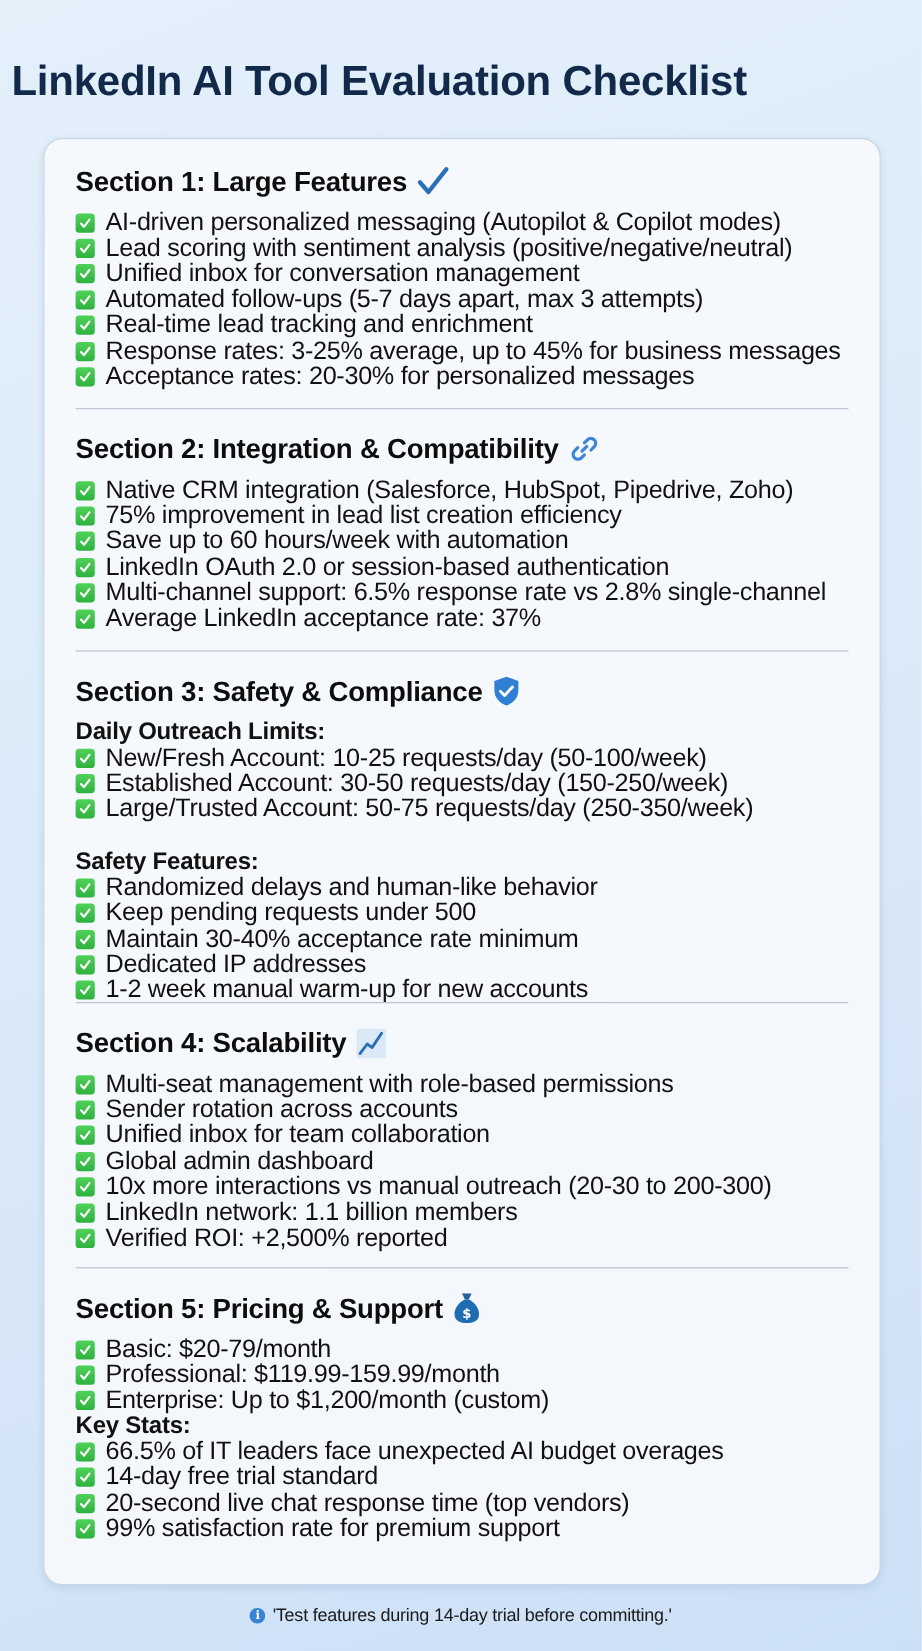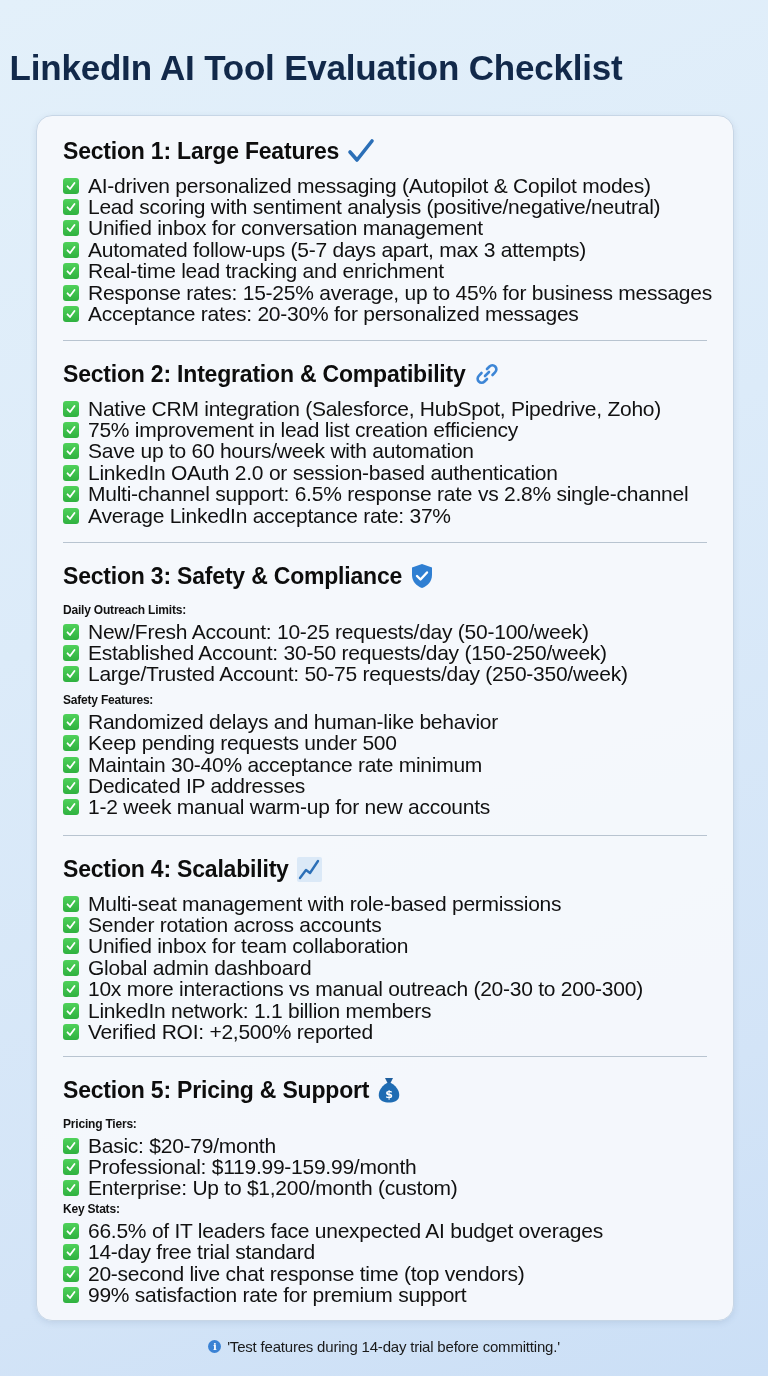--- a/index.html
+++ b/index.html
@@ -36,21 +36,21 @@
       color: #0d0d0d;
       height: 34px;
       line-height: 34px;
       display: flex;
       align-items: center;
       white-space: nowrap;
       letter-spacing: -0.2px;
     }
     .heading-icon { display: inline-flex; margin-left: 8px; align-items: center; }
     .sub-heading {
-      font-size: 12px;
+      font-size: 20px;
       font-weight: 700;
       color: #111;
       height: 21px;
       line-height: 21px;
       letter-spacing: -0.2px;
     }
     .item {
       display: flex;
       align-items: center;
       height: 21.4px;
@@ -147,21 +147,21 @@
             </svg>
           </span>
           <span>Real-time lead tracking and enrichment</span>
         </div>
       <div class="item">
           <span class="check">
             <svg width="12" height="12" viewBox="0 0 12 12">
               <path d="M2.5 6.3 L5 9 L9.5 3" fill="none" stroke="#fff" stroke-width="1.8" stroke-linecap="round" stroke-linejoin="round"></path>
             </svg>
           </span>
-          <span>Response rates: 15-25% average, up to 45% for business messages</span>
+          <span>Response rates: 3-25% average, up to 45% for business messages</span>
         </div>
       <div class="item">
           <span class="check">
             <svg width="12" height="12" viewBox="0 0 12 12">
               <path d="M2.5 6.3 L5 9 L9.5 3" fill="none" stroke="#fff" stroke-width="1.8" stroke-linecap="round" stroke-linejoin="round"></path>
             </svg>
           </span>
           <span>Acceptance rates: 20-30% for personalized messages</span>
         </div>
     </div>
@@ -266,21 +266,21 @@
         </div>
       <div class="item">
           <span class="check">
             <svg width="12" height="12" viewBox="0 0 12 12">
               <path d="M2.5 6.3 L5 9 L9.5 3" fill="none" stroke="#fff" stroke-width="1.8" stroke-linecap="round" stroke-linejoin="round"></path>
             </svg>
           </span>
           <span>Large/Trusted Account: 50-75 requests/day (250-350/week)</span>
         </div>
     </div>
-    <div style="margin-top:5px;">
+    <div style="margin-top:23px;">
       <div class="sub-heading">Safety Features:</div>
       <div class="item">
           <span class="check">
             <svg width="12" height="12" viewBox="0 0 12 12">
               <path d="M2.5 6.3 L5 9 L9.5 3" fill="none" stroke="#fff" stroke-width="1.8" stroke-linecap="round" stroke-linejoin="round"></path>
             </svg>
           </span>
           <span>Randomized delays and human-like behavior</span>
         </div>
       <div class="item">
@@ -397,21 +397,20 @@
       <span>Section 5: Pricing &amp; Support</span>
       <span class="heading-icon">
         <svg width="24" height="28" viewBox="0 0 24 28">
           <path d="M8 2 L16 2 L13.5 7 L10.5 7 Z" fill="#1f5f9e"></path>
           <path d="M10 7 C3 11 1 17 2 21 C3 25 7 26.5 12 26.5 C17 26.5 21 25 22 21 C23 17 21 11 14 7 Z" fill="#1f6cb3"></path>
           <text x="12" y="22" text-anchor="middle" font-size="11" font-weight="700" fill="#fff" font-family="DejaVu Sans, sans-serif">$</text>
         </svg>
       </span>
     </div>
     <div style="margin-top:7px;">
-      <div class="sub-heading">Pricing Tiers:</div>
       <div class="item">
           <span class="check">
             <svg width="12" height="12" viewBox="0 0 12 12">
               <path d="M2.5 6.3 L5 9 L9.5 3" fill="none" stroke="#fff" stroke-width="1.8" stroke-linecap="round" stroke-linejoin="round"></path>
             </svg>
           </span>
           <span>Basic: $20-79/month</span>
         </div>
       <div class="item">
           <span class="check">

